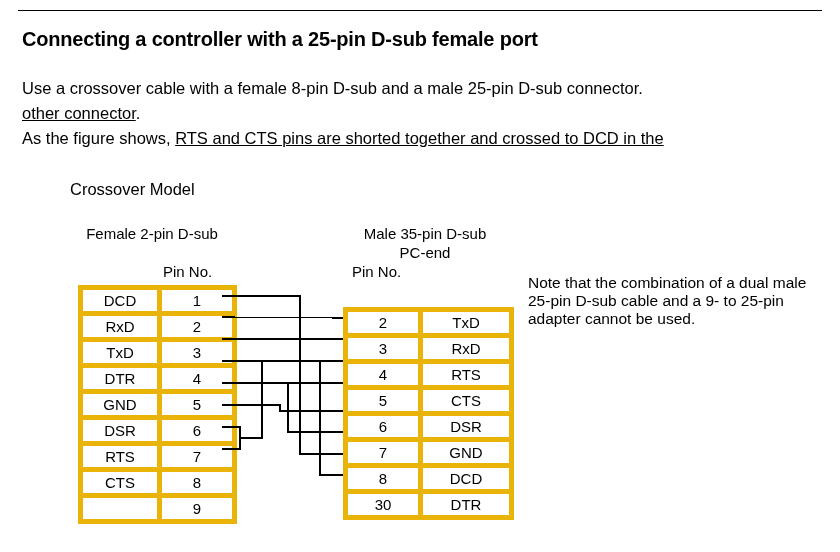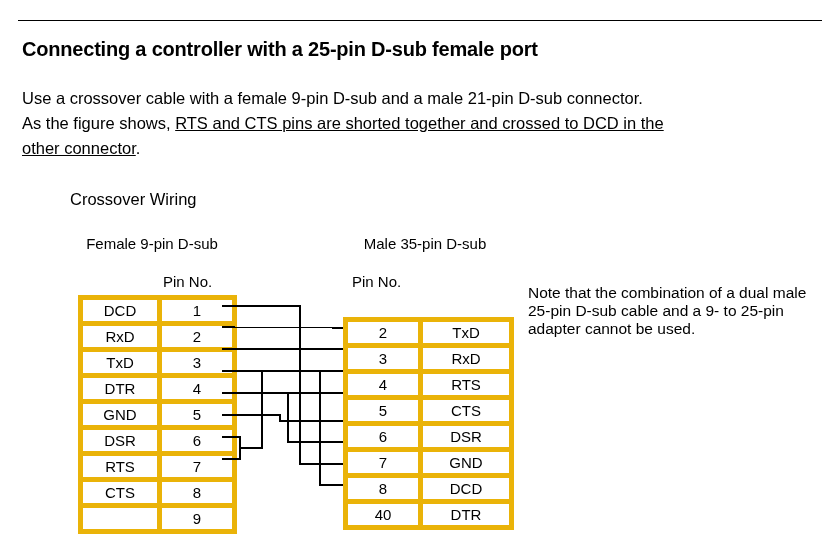--- a/index.html
+++ b/index.html
@@ -10,21 +10,21 @@
   body {
     width: 840px;
     height: 552px;
     position: relative;
     font-family: "Liberation Sans", sans-serif;
     color: #000000;
     overflow: hidden;
   }
   .page {
     position: absolute;
-    left: 0; top: 12px;
+    left: 0; top: 2px;
     width: 840px;
     height: 482px;
   }
   .top-rule {
     position: absolute;
     left: 18px;
     top: 8px;
     width: 804px;
     height: 0;
     border-top: 1px solid #000;
@@ -132,34 +132,35 @@
 </head>
 <body>
 
 <div class="page">
 
   <div class="top-rule"></div>
 
   <div class="title">Connecting a controller with a 25-pin D-sub female port</div>
 
   <div class="intro">
-    <div>Use a crossover cable with a female 9-pin D-sub and a male 21-pin D-sub connector.</div>
+    <div>Use a crossover cable with a female 8-pin D-sub and a male 25-pin D-sub connector.</div>
+    <div><span class="underline">other connector</span><span>.</span></div>
     <div><span>As the figure shows, </span><span class="underline">RTS and CTS pins are shorted together and crossed to DCD in the</span></div>
-    <div><span class="underline">other connector</span><span>.</span></div>
   </div>
 
-  <div class="section-label">Crossover Wiring</div>
+  <div class="section-label">Crossover Model</div>
 
   <div class="hdr hdr-left">
-    <div>Female 9-pin D-sub</div>
+    <div>Female 2-pin D-sub</div>
   </div>
   <div class="pin-no-left">Pin No.</div>
 
   <div class="hdr hdr-right">
     <div>Male 35-pin D-sub</div>
+    <div>PC-end</div>
   </div>
   <div class="pin-no-right">Pin No.</div>
 
   <table class="pins tbl-left">
     <tbody>
         <tr>
           <td class="sig">DCD</td>
           <td class="num">1</td>
         </tr>
         <tr>
@@ -221,21 +222,21 @@
         </tr>
         <tr>
           <td class="num">7</td>
           <td class="sig">GND</td>
         </tr>
         <tr>
           <td class="num">8</td>
           <td class="sig">DCD</td>
         </tr>
         <tr>
-          <td class="num">40</td>
+          <td class="num">30</td>
           <td class="sig">DTR</td>
         </tr>
       </tbody>
   </table>
 
   <svg class="wires" viewBox="0 0 840 552" xmlns="http://www.w3.org/2000/svg">
     <g stroke="#000" stroke-width="1.2" fill="none" shape-rendering="crispEdges">
 
       <path d="M222,294 L300,294 L300,452 L343,452"></path>
 

